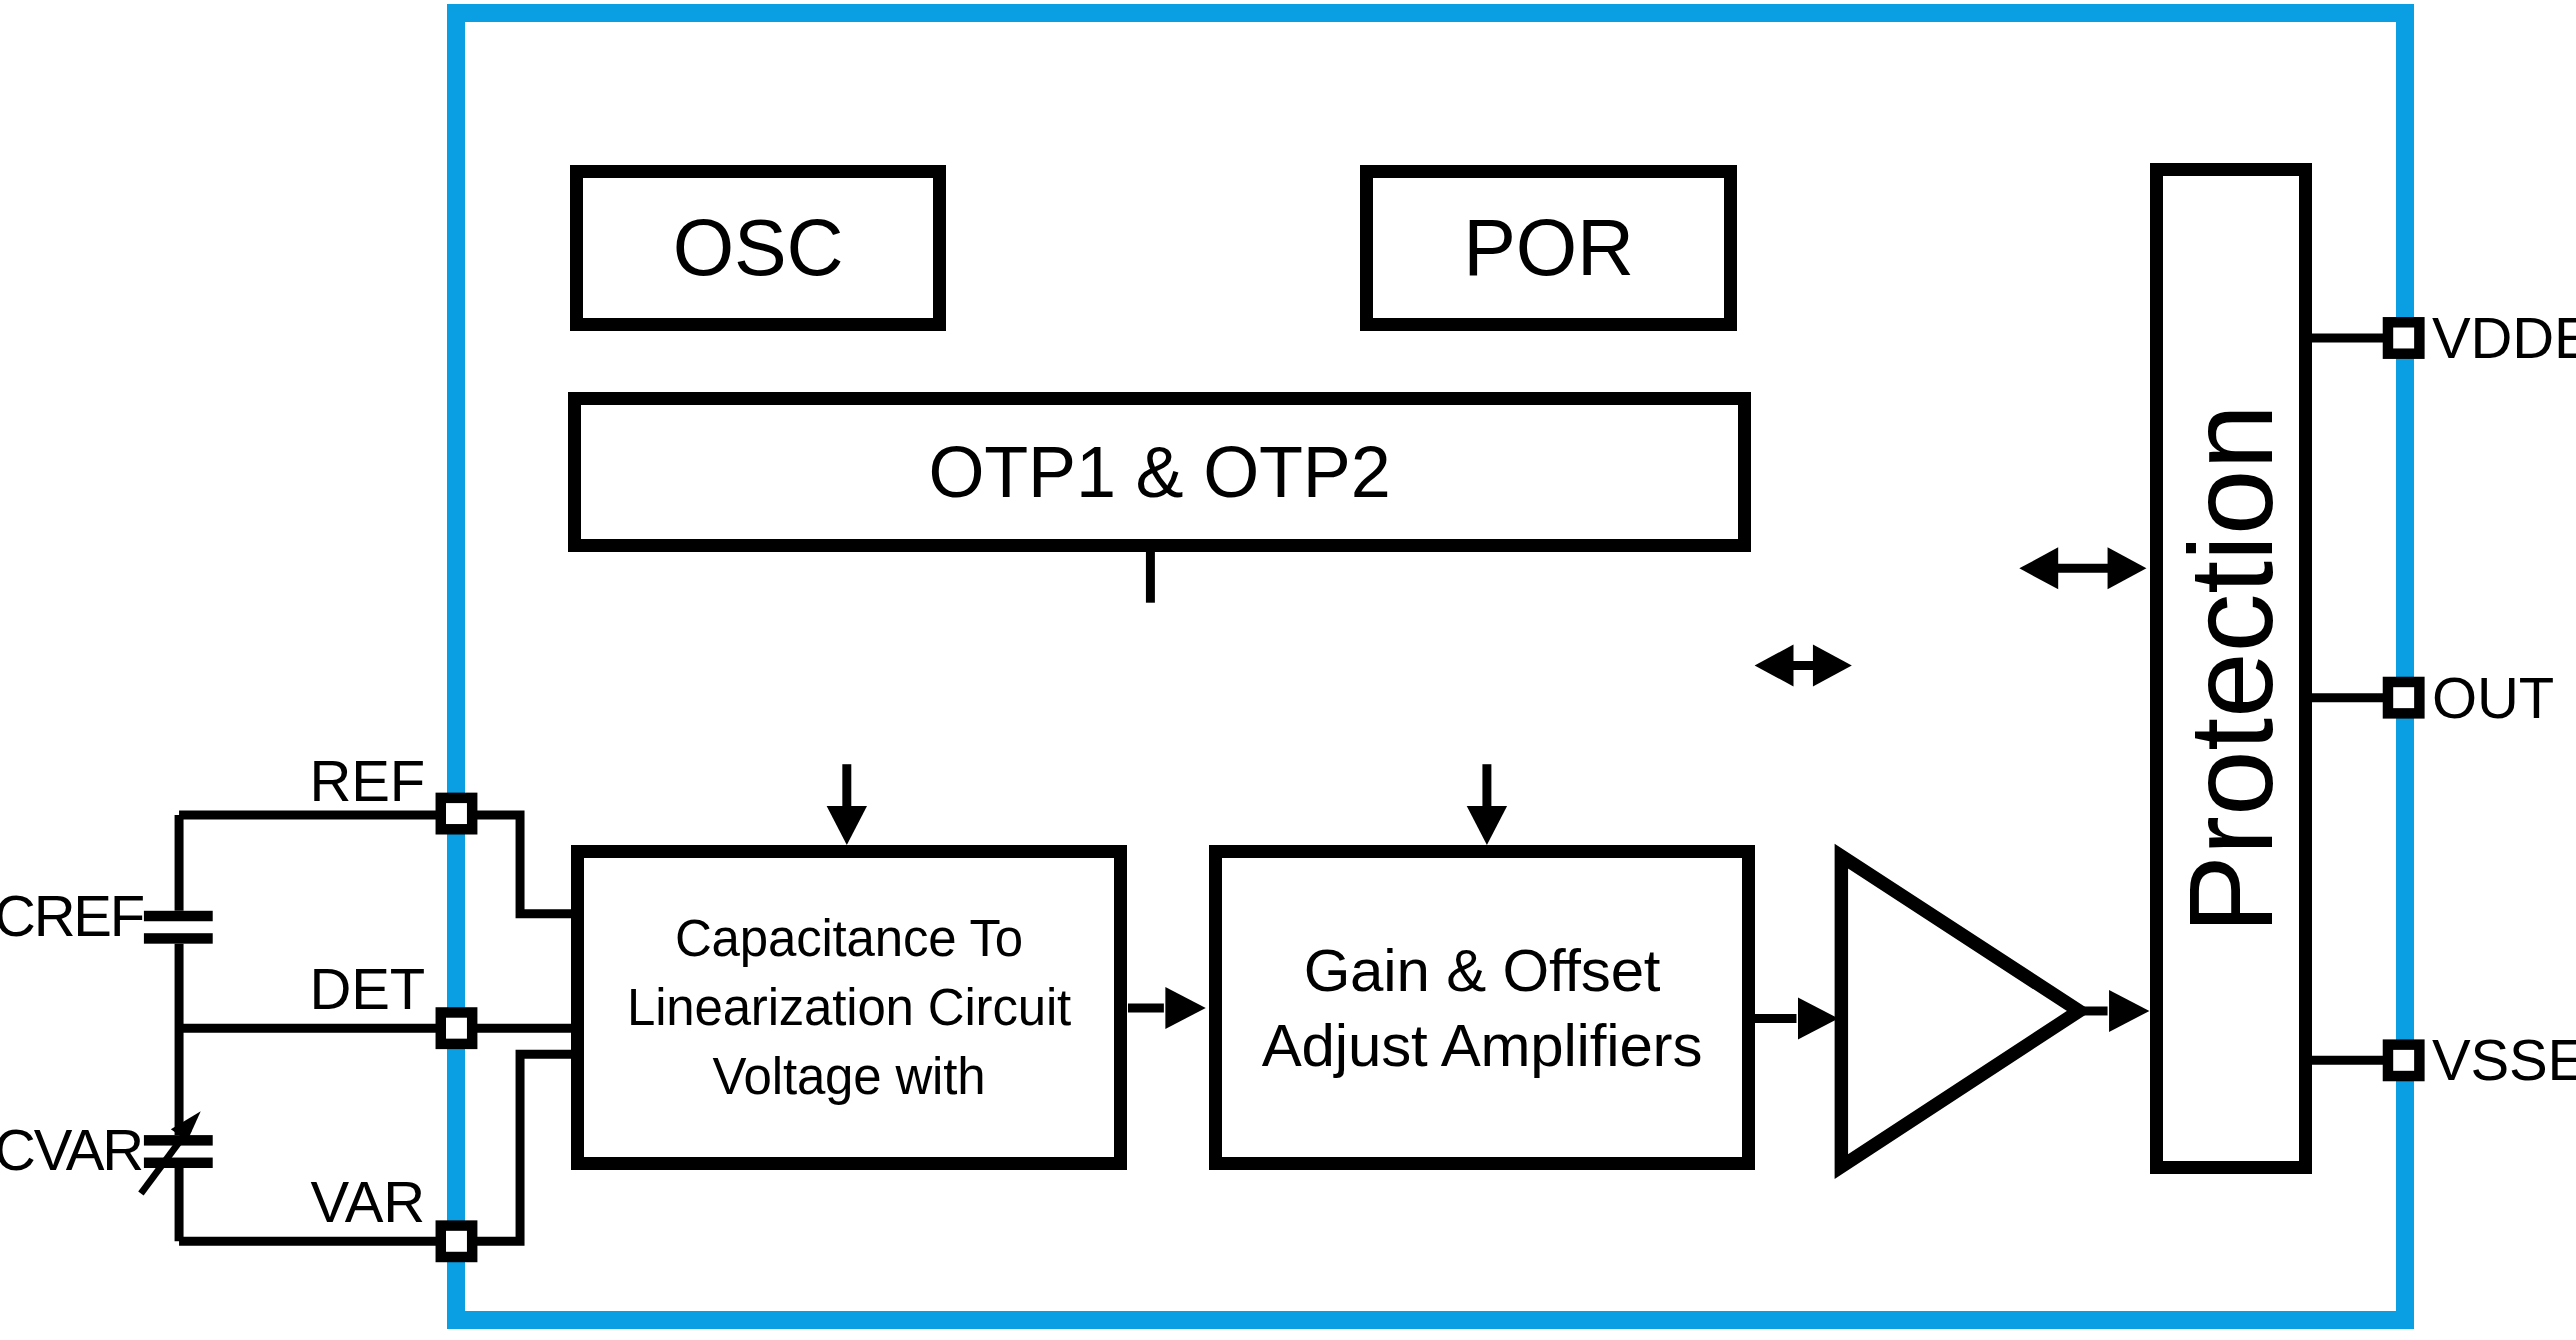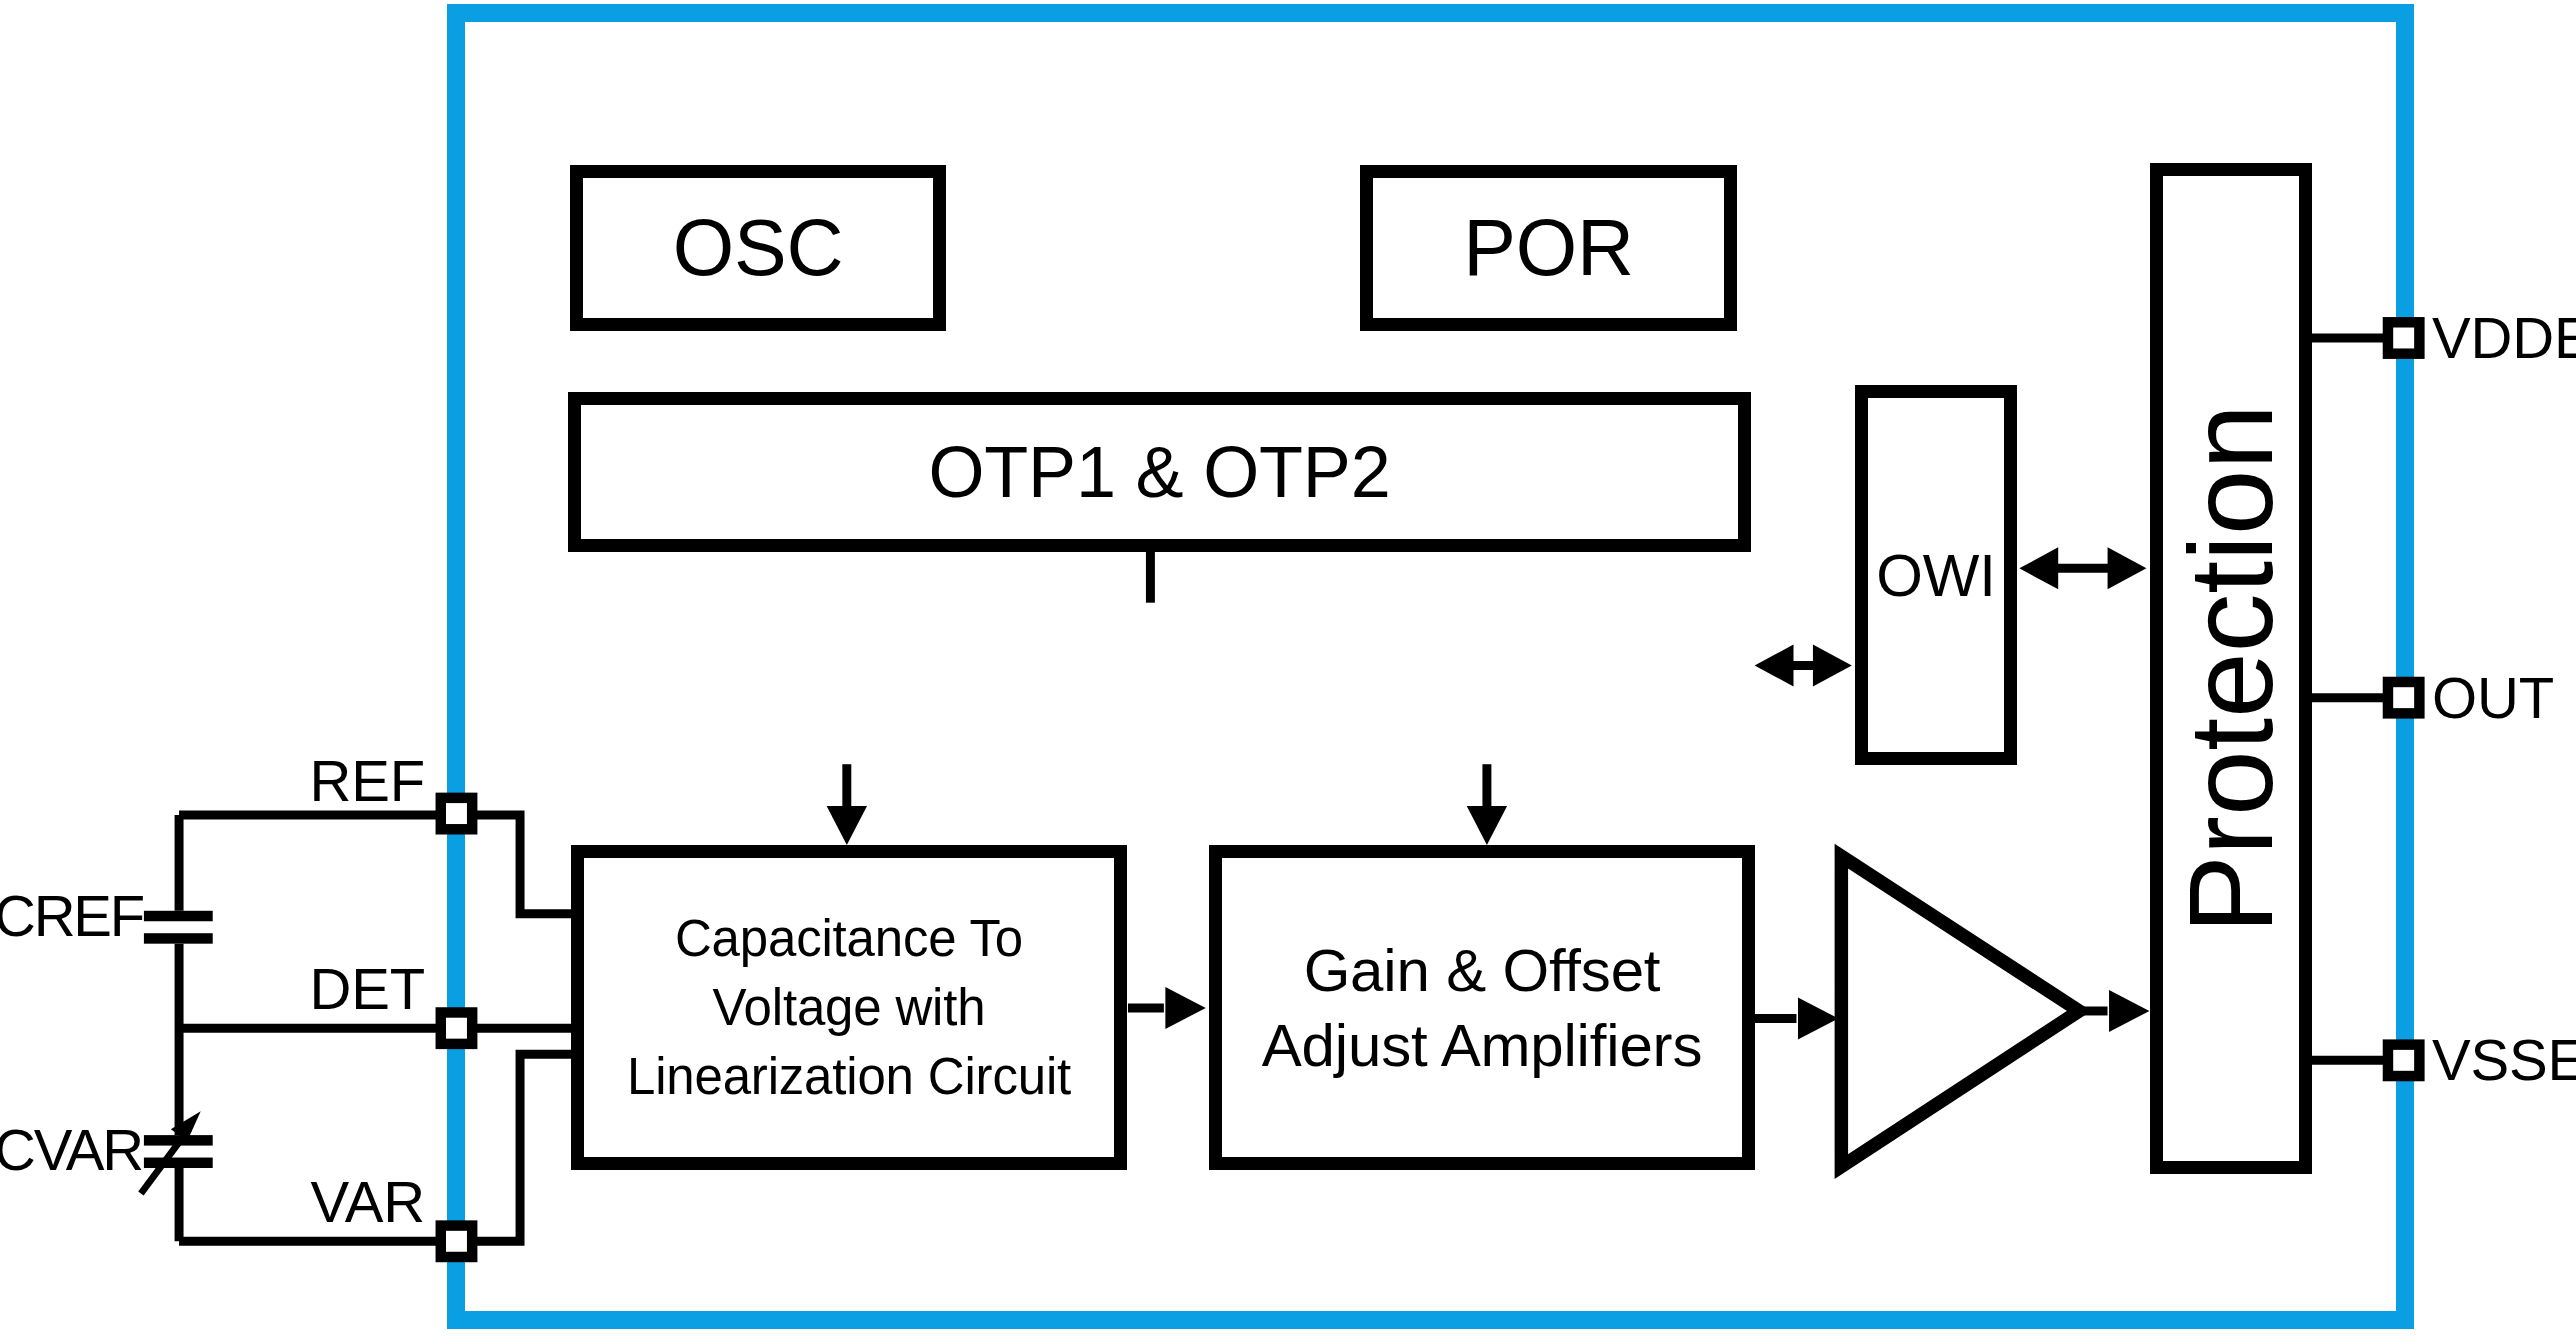--- a/index.html
+++ b/index.html
@@ -159,35 +159,32 @@
   </div>
 
   <div class="block b-otp">
     <span>OTP1 &amp; OTP2</span>
   </div>
 
 
   <div class="block b-ctv">
     <div>
       <div>Capacitance To</div>
+      <div>Linearization Circuit</div>
       <div>Voltage with</div>
-      <div>Linearization Circuit</div>
     </div>
   </div>
 
   <div class="block b-gain">
     <div>
       <div>Gain &amp; Offset</div>
       <div>Adjust Amplifiers</div>
     </div>
   </div>
 
-  <div class="block b-owi">
-    <span>OWI</span>
-  </div>
 
   <div class="block b-protection">
     <span class="vtext">Protection</span>
   </div>
 
 
   <div class="pin-label pl-left lbl-ref">REF</div>
   <div class="pin-label pl-left lbl-det">DET</div>
   <div class="pin-label pl-left lbl-var">VAR</div>
   <div class="pin-label pl-left lbl-cref">CREF</div>

